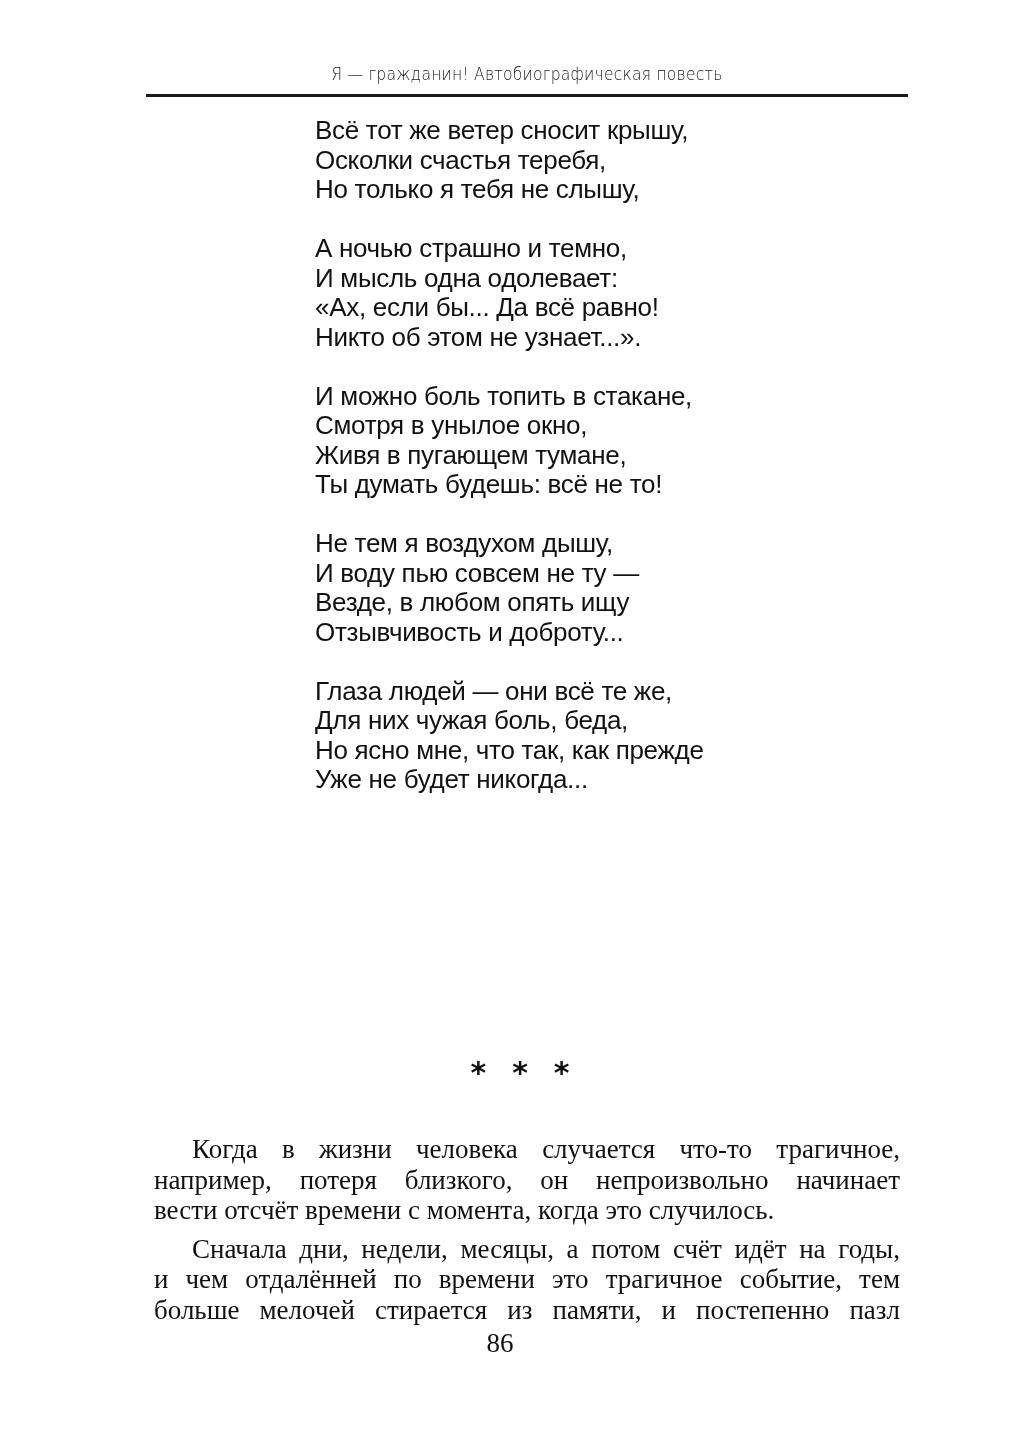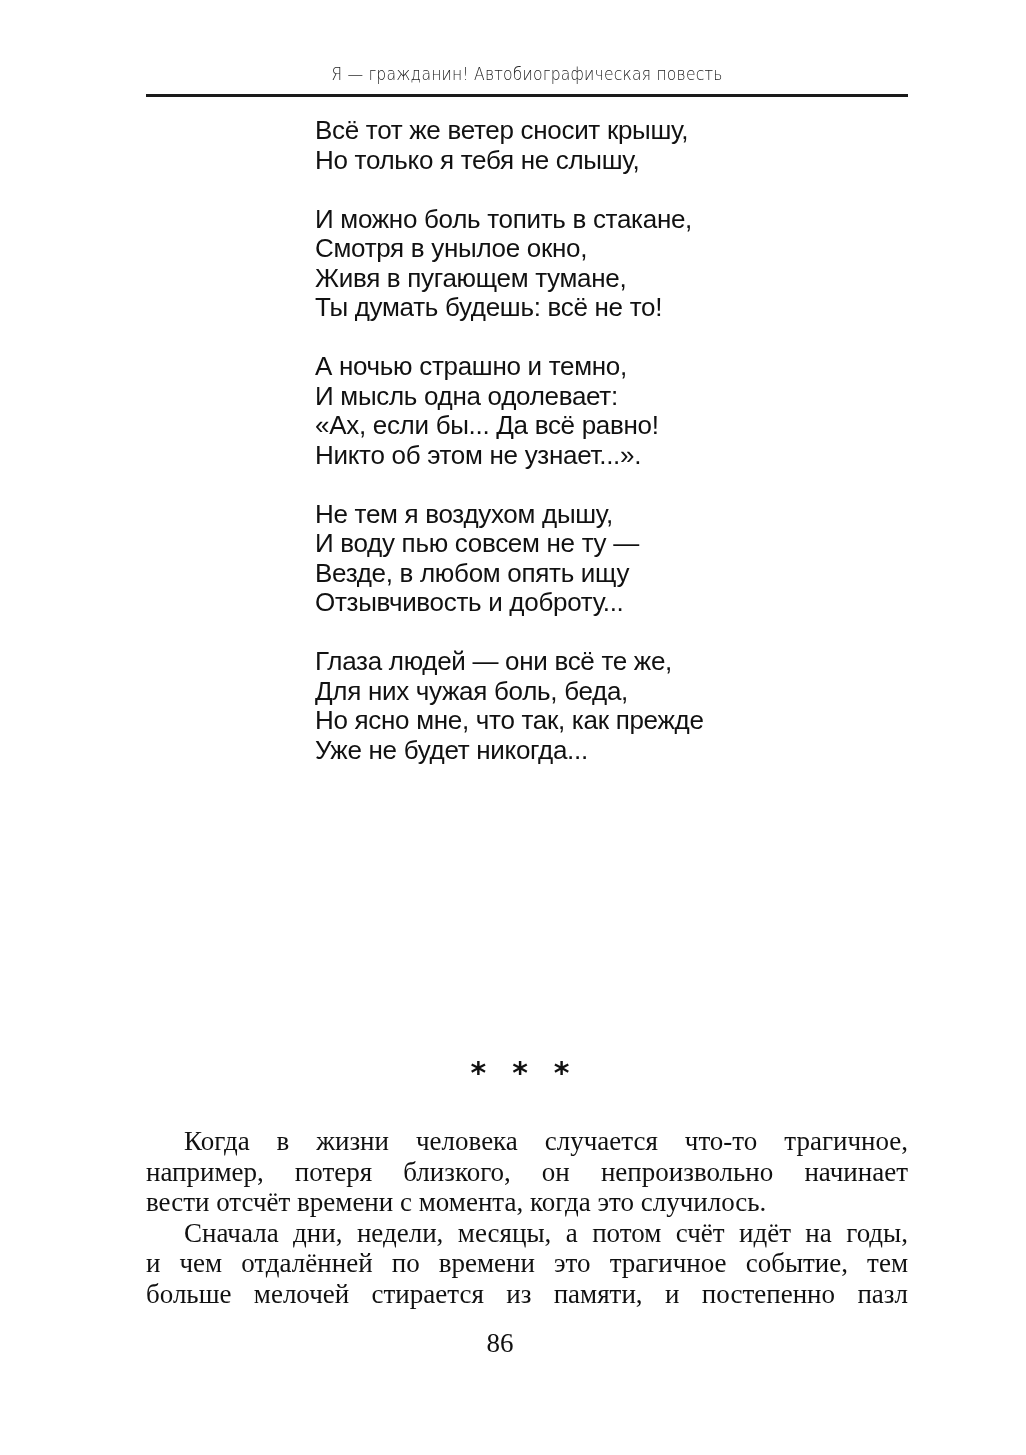--- a/index.html
+++ b/index.html
@@ -76,21 +76,21 @@
       left: 146px;
       top: 1126px;
       width: 762px;
       font-family: "Liberation Serif", serif;
       font-size: 27px;
       line-height: 30.5px;
       color: #111111;
       text-align: justify;
     }
     .prose p {
-      margin: 0;
+      margin: 8px;
       text-indent: 38px;
       text-align-last: left;
     }
     .prose p .pl {
       display: block;
       text-indent: 0;
     }
     .prose p .pl:first-child {
       text-indent: 38px;
     }
@@ -116,33 +116,34 @@
   </style>
 </head>
 <body>
 
 <div class="running-header">Я — гражданин! Автобиографическая повесть</div>
 <div class="header-rule"></div>
 
 <div class="poem">
   <div class="stanza">
     <div class="poem-line">Всё тот же ветер сносит крышу,</div>
+    <div class="poem-line">Осколки счастья теребя,</div>
     <div class="poem-line">Но только я тебя не слышу,</div>
+  </div>
+  <div class="stanza">
+    <div class="poem-line">А ночью страшно и темно,</div>
+    <div class="poem-line">И мысль одна одолевает:</div>
+    <div class="poem-line">«Ах, если бы... Да всё равно!</div>
+    <div class="poem-line">Никто об этом не узнает...».</div>
   </div>
   <div class="stanza">
     <div class="poem-line">И можно боль топить в стакане,</div>
     <div class="poem-line">Смотря в унылое окно,</div>
     <div class="poem-line">Живя в пугающем тумане,</div>
     <div class="poem-line">Ты думать будешь: всё не то!</div>
-  </div>
-  <div class="stanza">
-    <div class="poem-line">А ночью страшно и темно,</div>
-    <div class="poem-line">И мысль одна одолевает:</div>
-    <div class="poem-line">«Ах, если бы... Да всё равно!</div>
-    <div class="poem-line">Никто об этом не узнает...».</div>
   </div>
   <div class="stanza">
     <div class="poem-line">Не тем я воздухом дышу,</div>
     <div class="poem-line">И воду пью совсем не ту —</div>
     <div class="poem-line">Везде, в любом опять ищу</div>
     <div class="poem-line">Отзывчивость и доброту...</div>
   </div>
   <div class="stanza">
     <div class="poem-line">Глаза людей — они всё те же,</div>
     <div class="poem-line">Для них чужая боль, беда,</div>

